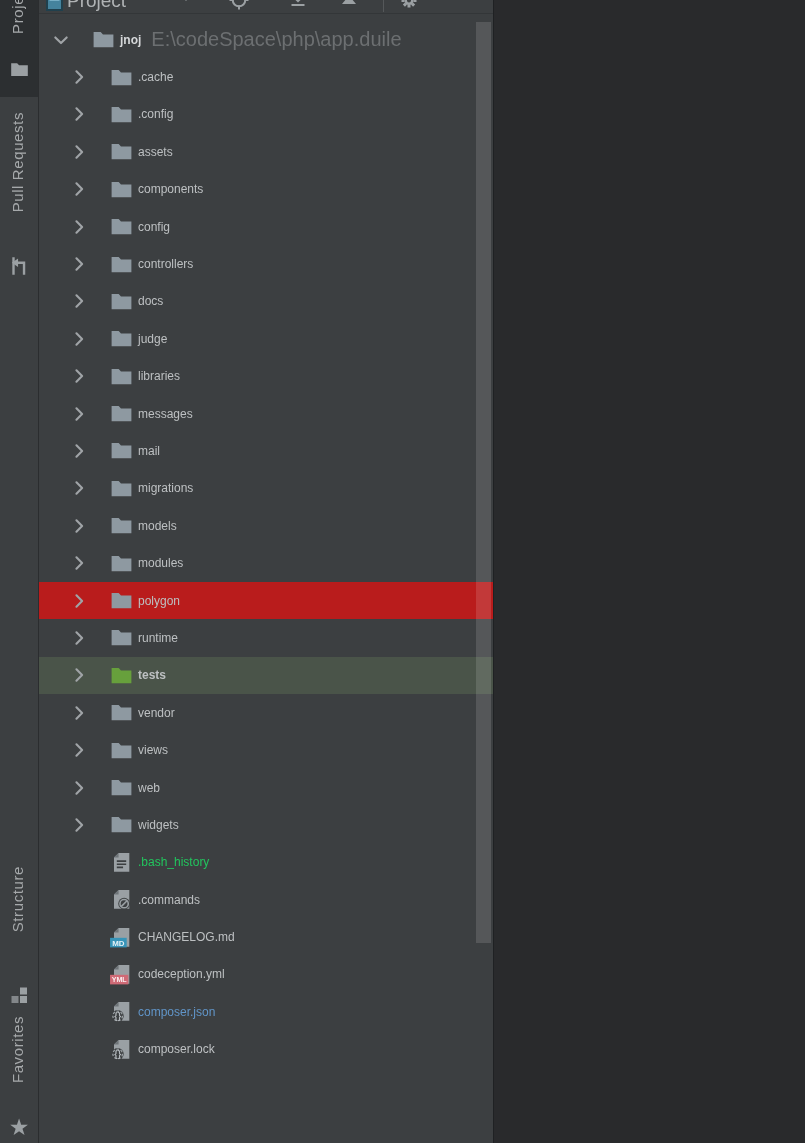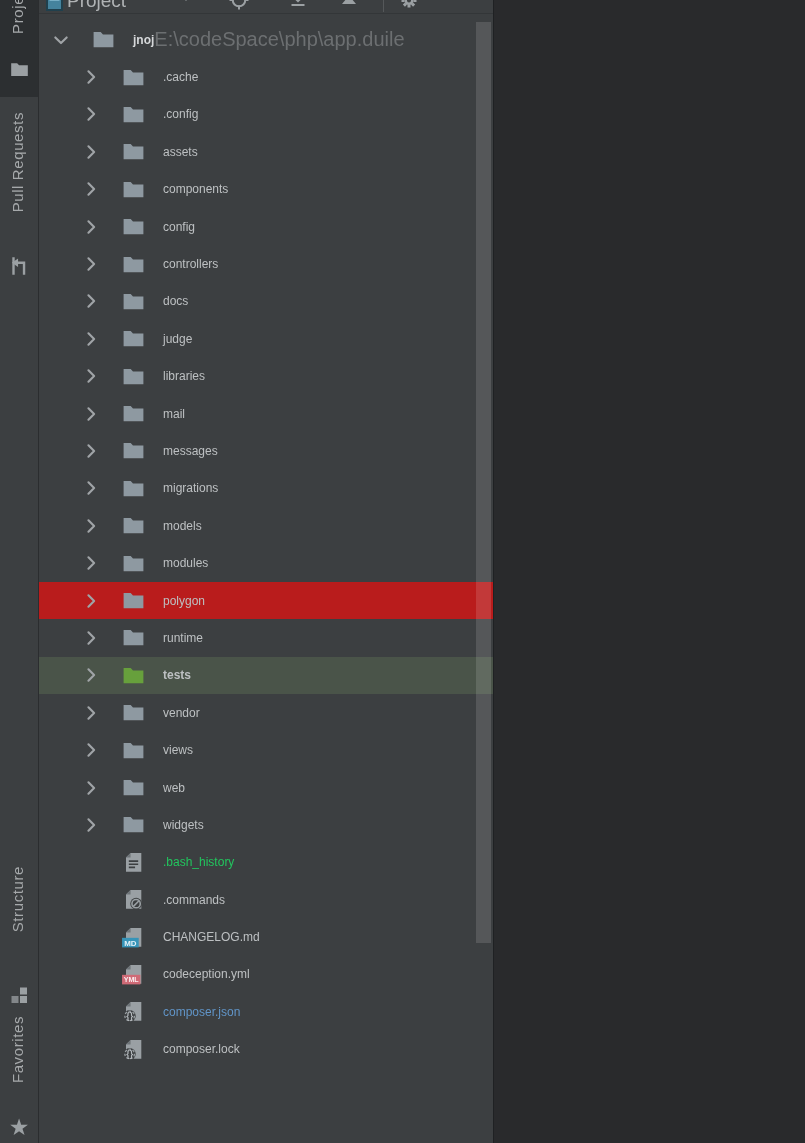--- a/index.html
+++ b/index.html
@@ -17,29 +17,29 @@
   .sicon{position:absolute;left:8px;width:22px;height:26px;display:flex;align-items:center;justify-content:center;}
   .star{font-size:23px;color:#9ba0a3;line-height:24px;}
   
   .panel{position:absolute;left:39px;top:0;width:454px;height:100%;background:#3c3f41;overflow:hidden;z-index:2;}
   .ptoolbar{position:relative;height:13px;overflow:hidden;border-bottom:1px solid #333638;}
   .ptoolbar .titem{position:absolute;}
   .ptool-title{font-size:19px;color:#b0b3b5;line-height:24px;}
   .vsep{width:1px;height:18px;background:#55585a;}
   
   .tree{position:absolute;left:0;top:14px;right:0;bottom:0;padding-top:7px;}
-  .row{height:37.4px;display:flex;align-items:center;padding-left:40px;width:454px;box-sizing:border-box;}
+  .row{height:37.4px;display:flex;align-items:center;padding-left:28px;width:454px;box-sizing:border-box;}
   .row.root{padding-left:10px;}
   .row.sel{background:#b91c1c;}
   .row.marked{background:#4a5449;font-weight:bold;}
   .chev{width:24px;flex:none;display:flex;align-items:center;justify-content:center;}
-  .ric{width:25px;flex:none;margin-left:18px;margin-right:17px;display:flex;align-items:flex-start;justify-content:center;}
+  .ric{width:25px;flex:none;margin-left:18px;margin-right:4px;display:flex;align-items:flex-start;justify-content:center;}
   .lbl{font-size:12px;color:#bdc0c2;white-space:nowrap;}
   .row.root .lbl{font-weight:bold;color:#d6d8da;}
-  .path{font-size:20px;color:#6c6f71;white-space:nowrap;}
+  .path{font-size:20px;color:#6c6f71;margin-left:10px;white-space:nowrap;}
   
   .scroll-thumb{position:absolute;left:476px;top:22px;width:15px;height:921px;
                 background:rgba(255,255,255,0.13);z-index:4;}
   
   .editor{position:absolute;left:493px;top:0;width:312px;height:100%;
           background:#292a2c;border-left:1px solid #1f2123;z-index:1;}
 </style>
 </head>
 <body>
 
@@ -250,34 +250,34 @@
           <span class="chev">
             <svg width="22" height="22" viewBox="0 0 24 24">
               <path d="M9.2 5.8 15.4 12 9.2 18.2" fill="none" stroke="#a0a4a7" stroke-width="2.3" stroke-linecap="round" stroke-linejoin="round"></path>
             </svg>
           </span>
           <span class="ric">
             <svg width="25" height="25" viewBox="0 0 24 24">
               <path d="M2.5 4.8h6.8l2.2 2.4h10v12.2h-19z" fill="#8e99a1"></path>
             </svg>
           </span>
+          <span class="lbl">messages</span>
+        </div>
+        <div class="row">
+          <span class="chev">
+            <svg width="22" height="22" viewBox="0 0 24 24">
+              <path d="M9.2 5.8 15.4 12 9.2 18.2" fill="none" stroke="#a0a4a7" stroke-width="2.3" stroke-linecap="round" stroke-linejoin="round"></path>
+            </svg>
+          </span>
+          <span class="ric">
+            <svg width="25" height="25" viewBox="0 0 24 24">
+              <path d="M2.5 4.8h6.8l2.2 2.4h10v12.2h-19z" fill="#8e99a1"></path>
+            </svg>
+          </span>
           <span class="lbl">mail</span>
-        </div>
-        <div class="row">
-          <span class="chev">
-            <svg width="22" height="22" viewBox="0 0 24 24">
-              <path d="M9.2 5.8 15.4 12 9.2 18.2" fill="none" stroke="#a0a4a7" stroke-width="2.3" stroke-linecap="round" stroke-linejoin="round"></path>
-            </svg>
-          </span>
-          <span class="ric">
-            <svg width="25" height="25" viewBox="0 0 24 24">
-              <path d="M2.5 4.8h6.8l2.2 2.4h10v12.2h-19z" fill="#8e99a1"></path>
-            </svg>
-          </span>
-          <span class="lbl">messages</span>
         </div>
         <div class="row">
           <span class="chev">
             <svg width="22" height="22" viewBox="0 0 24 24">
               <path d="M9.2 5.8 15.4 12 9.2 18.2" fill="none" stroke="#a0a4a7" stroke-width="2.3" stroke-linecap="round" stroke-linejoin="round"></path>
             </svg>
           </span>
           <span class="ric">
             <svg width="25" height="25" viewBox="0 0 24 24">
               <path d="M2.5 4.8h6.8l2.2 2.4h10v12.2h-19z" fill="#8e99a1"></path>

